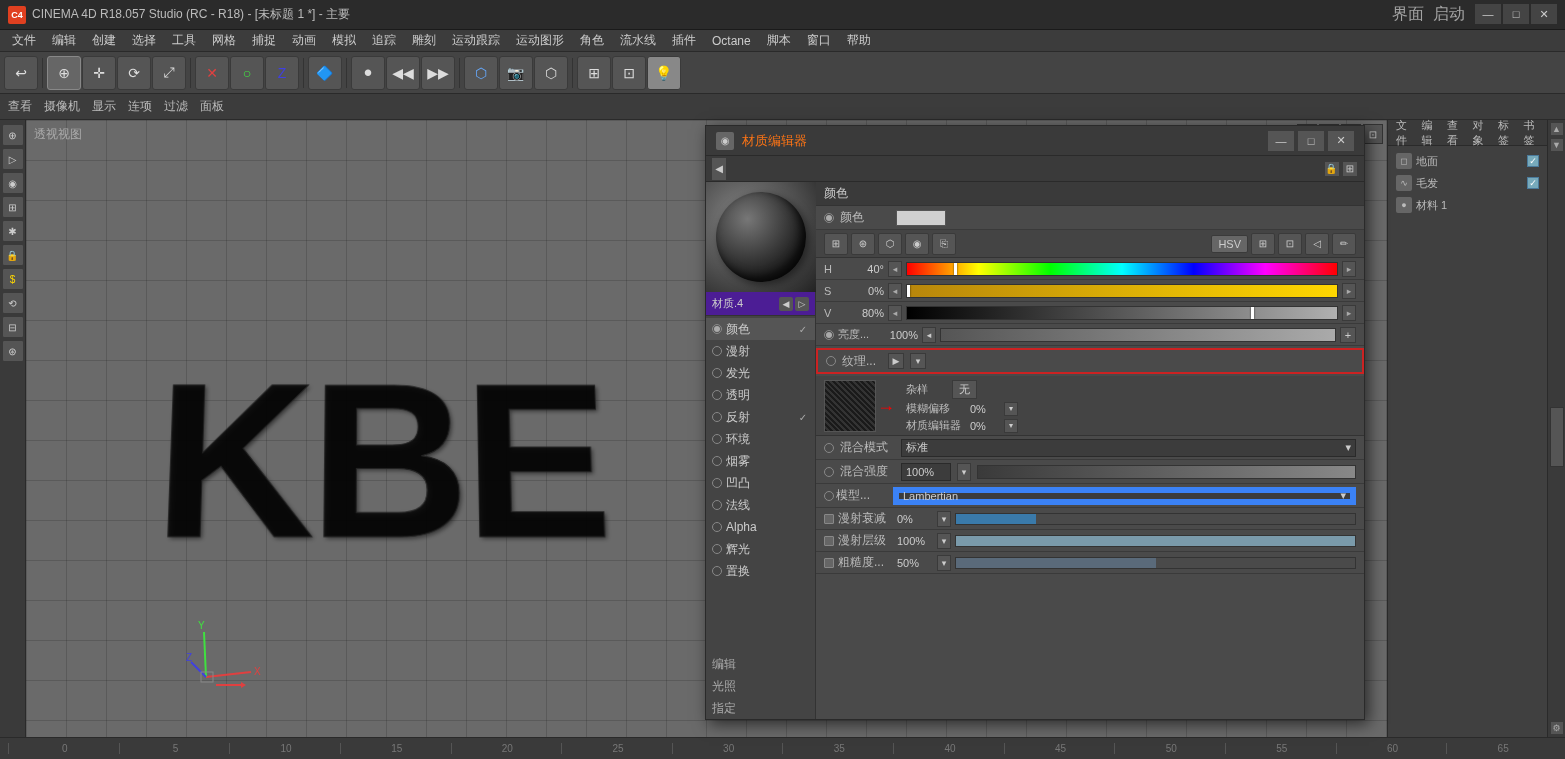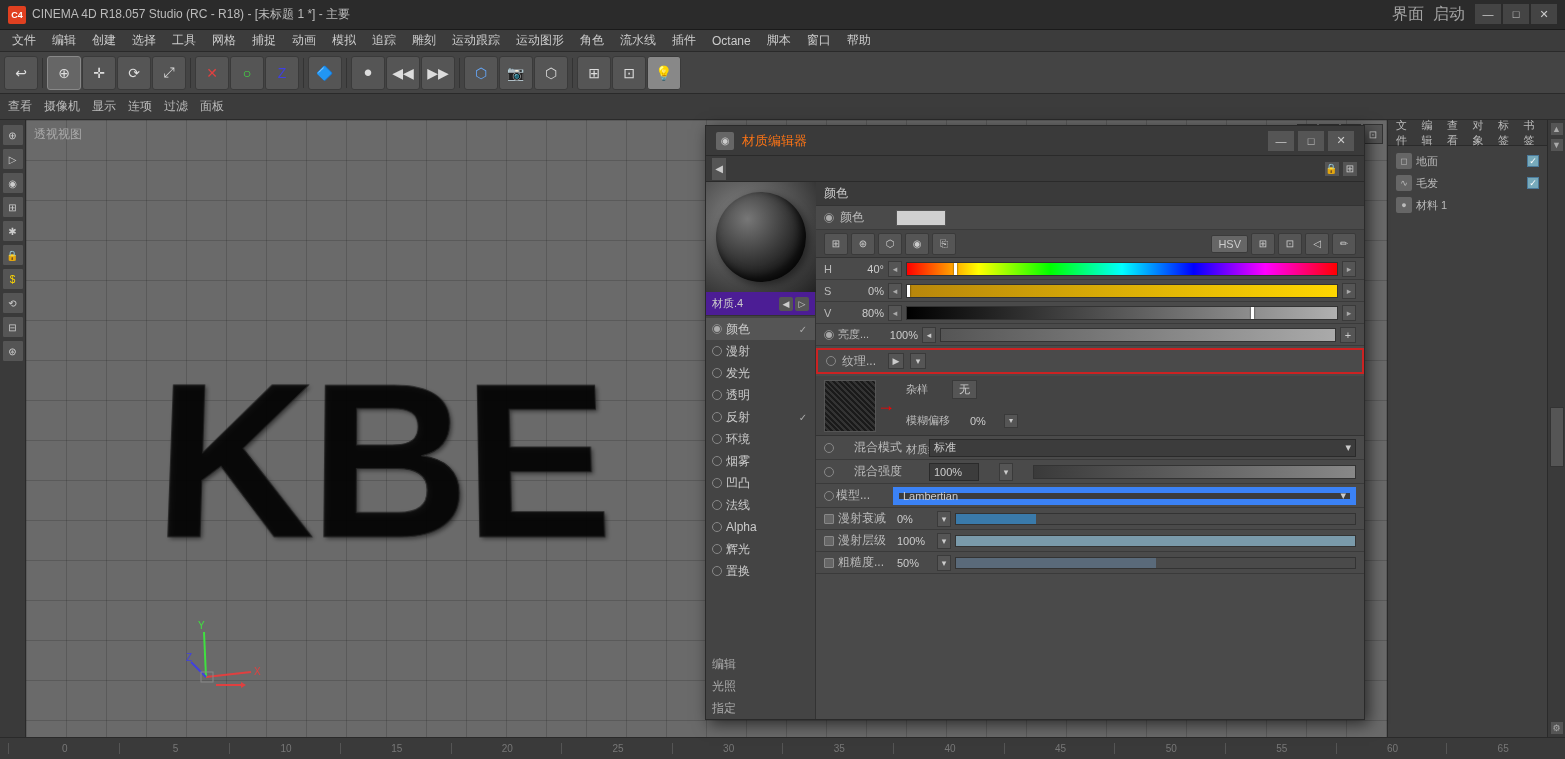--- a/index.html
+++ b/index.html
@@ -640,21 +640,21 @@
       width: 52px; height: 52px;
       background: #222;
       border: 1px solid #555;
       position: relative;
       overflow: hidden;
     }
     .noise-controls {
       flex: 1;
       display: flex;
       flex-direction: column;
-      gap: 14px;
+      gap: 2px;
     }
     .noise-type-row {
       height: 22px;
       display: flex;
       align-items: center;
       gap: 6px;
     }
     .noise-type-label {
       font-size: 11px;
       color: #bbb;
@@ -691,21 +691,21 @@
       cursor: pointer;
       font-size: 8px;
     }
 
     
     .blend-row {
       height: 24px;
       display: flex;
       align-items: center;
       padding: 0 8px;
-      gap: 20px;
+      gap: 6px;
       border-bottom: 1px solid #3a3a3a;
     }
     .blend-radio {
       width: 10px; height: 10px;
       border-radius: 50%;
       border: 1px solid #888;
     }
     .blend-label {
       font-size: 12px;
       color: #bbb;

